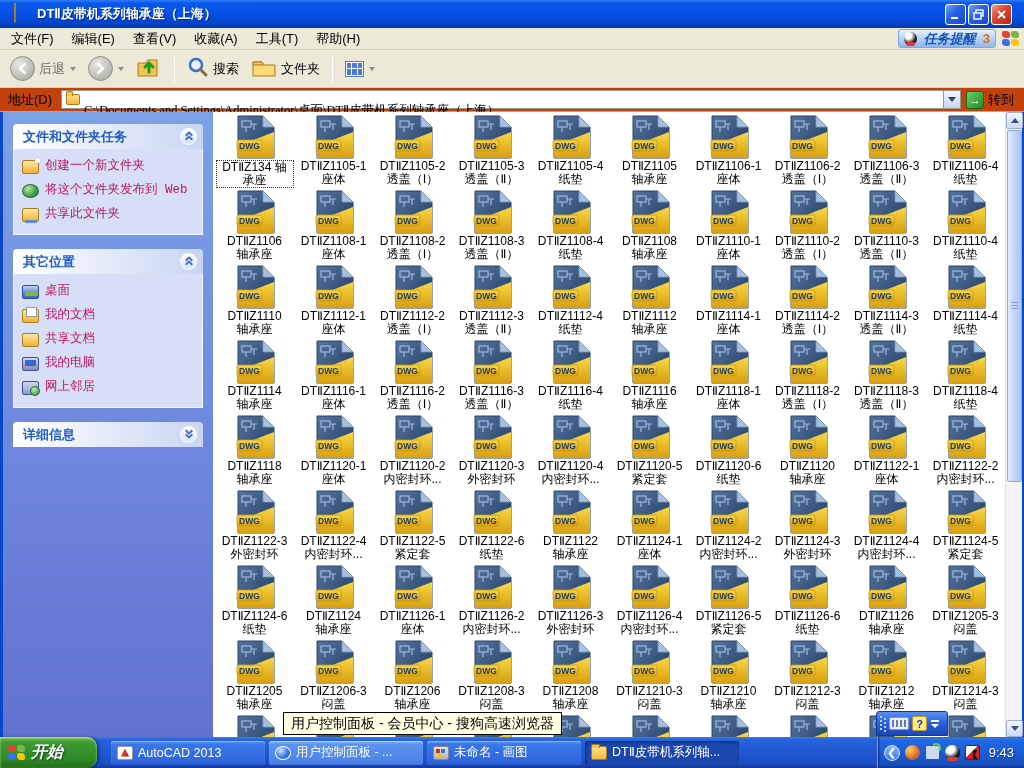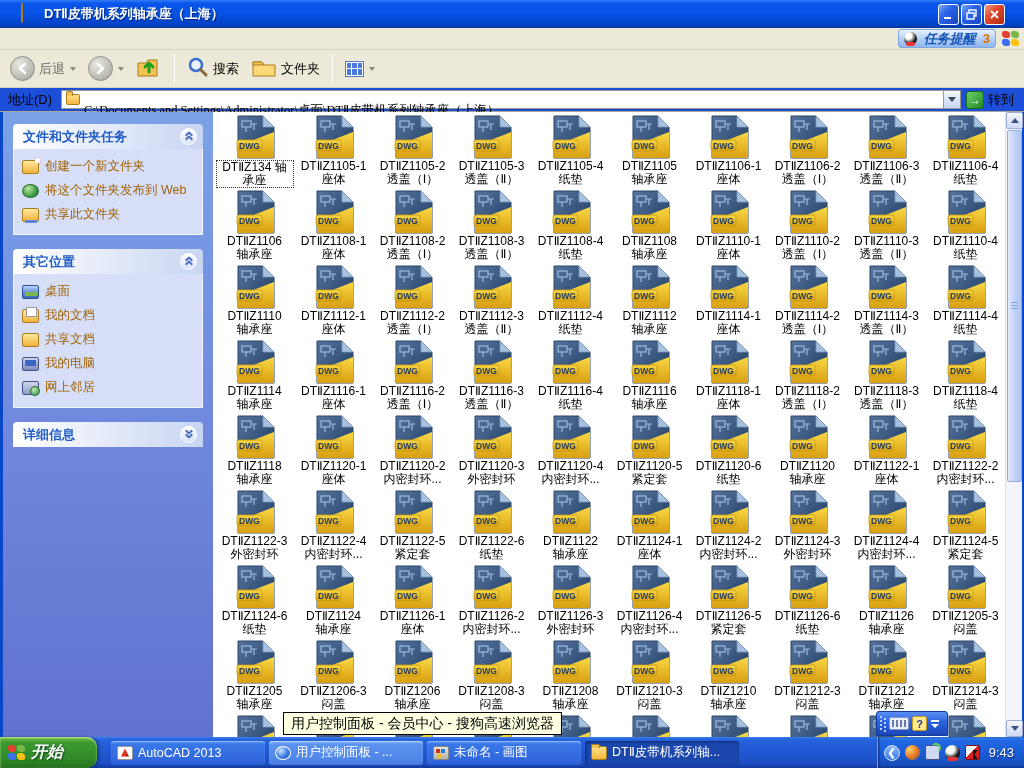--- a/index.html
+++ b/index.html
@@ -2,21 +2,21 @@
 <html><head>
 <meta charset="utf-8">
 <style>
   * { margin:0; padding:0; box-sizing:border-box; }
   html,body { width:1024px; height:768px; overflow:hidden; font-family:"Liberation Sans",sans-serif; }
   body { position:relative; background:#fff; font-size:13px; }
 
   
   #titlebar { position:absolute; left:0; top:0; width:1024px; height:28px;
     background:linear-gradient(180deg,#2f7cf6 0%,#0a55ea 12%,#0653e8 45%,#0242c6 88%,#023a9e 100%);
-    display:flex; align-items:center; padding:0 19px; }
+    display:flex; align-items:center; padding:0 12px; }
   #titlebar .app-icon { width:18px; height:15px; margin:0 5px 0 2px; position:relative; }
   .folder-shape { width:100%; height:100%; background:linear-gradient(180deg,#ffe28a,#f4b73d);
     border:1px solid #a97c1c; border-radius:2px; position:relative; }
   .folder-shape:before { content:""; position:absolute; left:-1px; top:-4px; width:45%; height:4px;
     background:#f4c352; border:1px solid #a97c1c; border-bottom:none; border-radius:2px 2px 0 0; }
   #title-text { color:#fff; font-weight:bold; font-size:13px; text-shadow:1px 1px 1px #00247a; flex:1; }
   .win-btn { width:21px; height:21px; border-radius:3px; margin-left:2px; border:1px solid #fff;
     display:flex; align-items:center; justify-content:center; }
   .win-btn.blue { background:linear-gradient(135deg,#7aa8f8,#2a63e8 40%,#1a46c0); }
   .win-btn.red  { background:linear-gradient(135deg,#f8a08c,#e0492f 40%,#b02a12); }
@@ -50,21 +50,21 @@
   .tb-label { font-size:13px; color:#6a6a66; }
   .tb-label.dark { color:#000; }
   .caret { width:0; height:0; border-left:3px solid transparent; border-right:3px solid transparent;
     border-top:4px solid #8a8a82; margin-left:1px; }
   .tb-sep { width:1px; height:28px; background:#cfcbb8; border-right:1px solid #fff; margin:0 4px; }
   .views-grid { width:19px; height:16px; background:#fff; border:1px solid #5a78c0; display:grid;
     grid-template-columns:repeat(3,1fr); gap:1px; padding:1px; }
   .views-grid i { background:#4a7ae0; }
 
   
-  #addressbar { position:absolute; left:0; top:88px; width:1024px; height:24px; background:#1d4ed8;
+  #addressbar { position:absolute; left:0; top:88px; width:1024px; height:24px; background:#c2410c;
     border-bottom:1px solid #aca899; display:flex; align-items:center; padding:0 4px; gap:5px; }
   #address-label { color:#000; padding:0 4px; }
   #address-combo { flex:1; height:19px; background:#fff; border:1px solid #9a988a; display:flex; align-items:center; }
   #address-combo .mini-folder { width:14px; height:11px; margin:0 4px; }
   #address-path { flex:1; font-family:Liberation Serif, serif; font-size:12.5px; color:#000;
     white-space:nowrap; overflow:hidden;margin-top:21px; }
   #address-drop { width:17px; height:17px; background:linear-gradient(180deg,#f2f6ff,#c6d6f5);
     border-left:1px solid #9a988a; display:flex; align-items:center; justify-content:center; }
   #address-drop .v { width:0; height:0; border-left:4px solid transparent; border-right:4px solid transparent;
     border-top:5px solid #345; }
@@ -87,21 +87,21 @@
   .sb-title { color:#215dc6; font-weight:bold; font-size:13px; }
   .sb-chev { width:17px; height:17px; border-radius:50%; background:linear-gradient(180deg,#fff,#d8e2f8);
     border:1px solid #fff; display:flex; flex-direction:column; align-items:center; justify-content:center; gap:0px; }
   .chev { width:7px; height:4px; position:relative; }
   .chev:before, .chev:after { content:""; position:absolute; top:0; width:5px; height:2px; background:#4d6fc0; }
   .chev.up:before { left:0; transform:rotate(-45deg); } .chev.up:after { right:-1px; transform:rotate(45deg); }
   .chev.down:before { left:0; transform:rotate(45deg); } .chev.down:after { right:-1px; transform:rotate(-45deg); }
   .sb-body { background:#d6dff7; border:1px solid #f2f6ff; border-top:none; padding:10px 6px 10px 8px; }
   .sb-item { display:flex; align-items:flex-start; gap:6px; margin-bottom:9px; }
   .sb-item:last-child { margin-bottom:2px; }
-  .sb-label { color:#a16207; font-size:12.5px; line-height:15px; }
+  .sb-label { color:#be185d; font-size:12.5px; line-height:15px;font-family:Liberation Mono, monospace; }
   .mi { width:17px; height:14px; flex:0 0 17px; margin-top:1px; position:relative; border-radius:2px; }
   .mi-new-folder, .mi-my-documents, .mi-shared-documents, .mi-share-folder {
     background:linear-gradient(180deg,#ffe9a0,#f0b23c); border:1px solid #a97c1c; }
   .mi-new-folder:after { content:""; position:absolute; right:-2px; top:-3px; width:5px; height:5px;
     background:#fff; border-radius:50%; box-shadow:0 0 2px #e8a; }
   .mi-publish-web { border-radius:50%; background:radial-gradient(circle at 35% 30%,#bfe8a8,#3f9e46 60%,#1d6e6e); border:1px solid #2a6e2a; }
   .mi-share-folder:after { content:""; position:absolute; left:2px; bottom:-2px; width:12px; height:3px; background:#5b87d6; border-radius:1px; }
   .mi-desktop { background:linear-gradient(180deg,#bcd4f5,#5b87d6 60%,#3a66b8); border:1px solid #2a4f9e; }
   .mi-desktop:after { content:""; position:absolute; left:2px; bottom:2px; width:13px; height:4px; background:#7ab648; border-radius:1px; }
   .mi-my-documents:after { content:""; position:absolute; left:3px; top:-3px; width:9px; height:8px; background:#fff; border:1px solid #999; }
@@ -216,20 +216,21 @@
       </svg>
   </span>
   <span class="win-btn red">
     <svg width="11" height="11">
         <path d="M2,2 L9,9 M9,2 L2,9" stroke="#fff" stroke-width="1.8"></path>
       </svg>
   </span>
 </div>
 
 <div id="menubar">
+  <span id="menu-items"><span class="menu-item"><span>文件(F)</span></span><span class="menu-item"><span>编辑(E)</span></span><span class="menu-item"><span>查看(V)</span></span><span class="menu-item"><span>收藏(A)</span></span><span class="menu-item"><span>工具(T)</span></span><span class="menu-item"><span>帮助(H)</span></span></span>
 
   <span id="menubar-right">
     <span id="task-reminder">
       <span class="qq-ico"></span>
       <span class="tr-label">任务提醒</span>
       <span class="tr-badge">3</span>
     </span>
     <span class="winflag">
         <i></i>
         <i></i>

